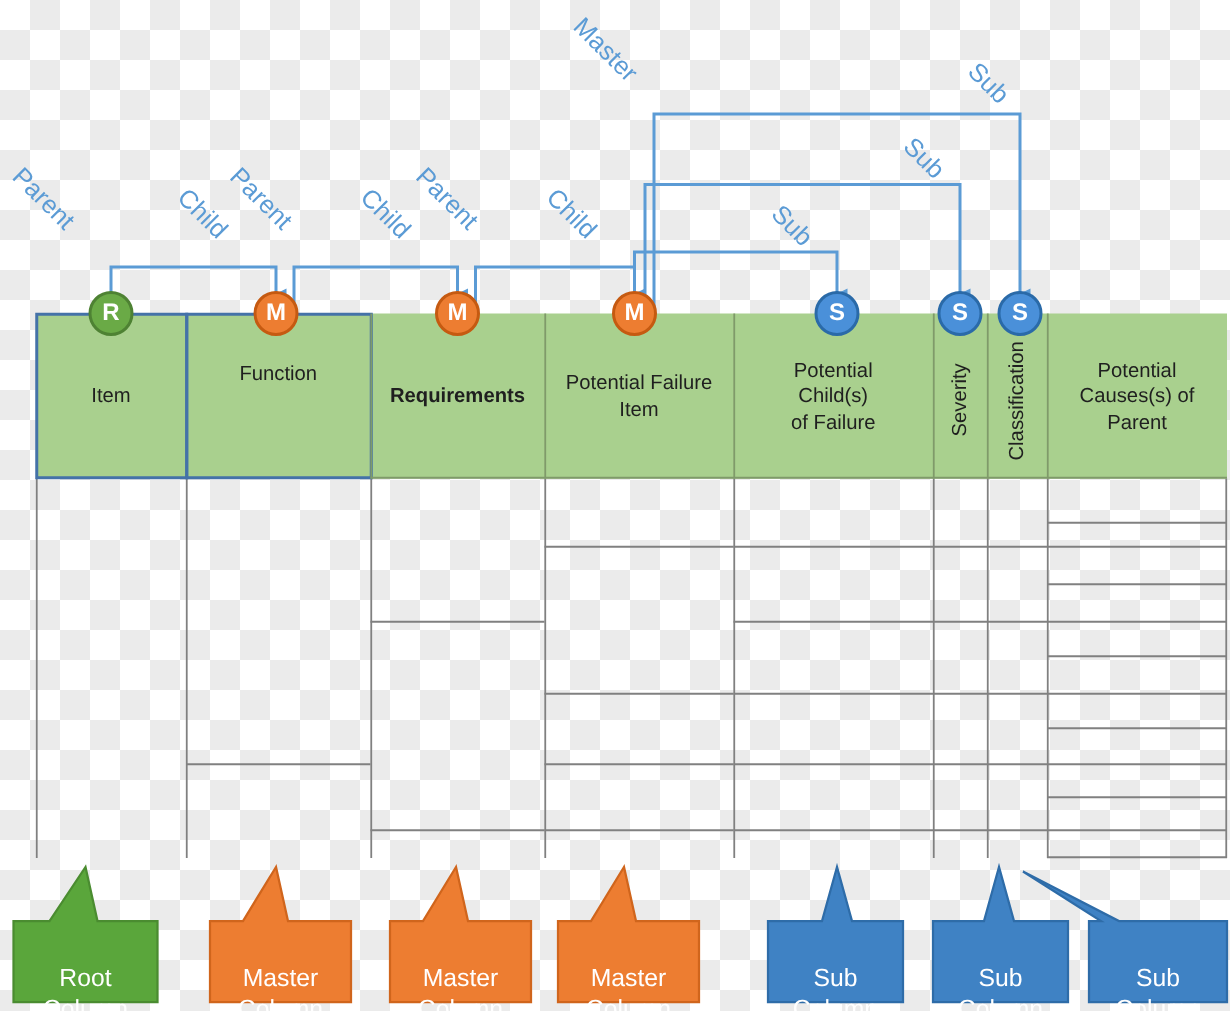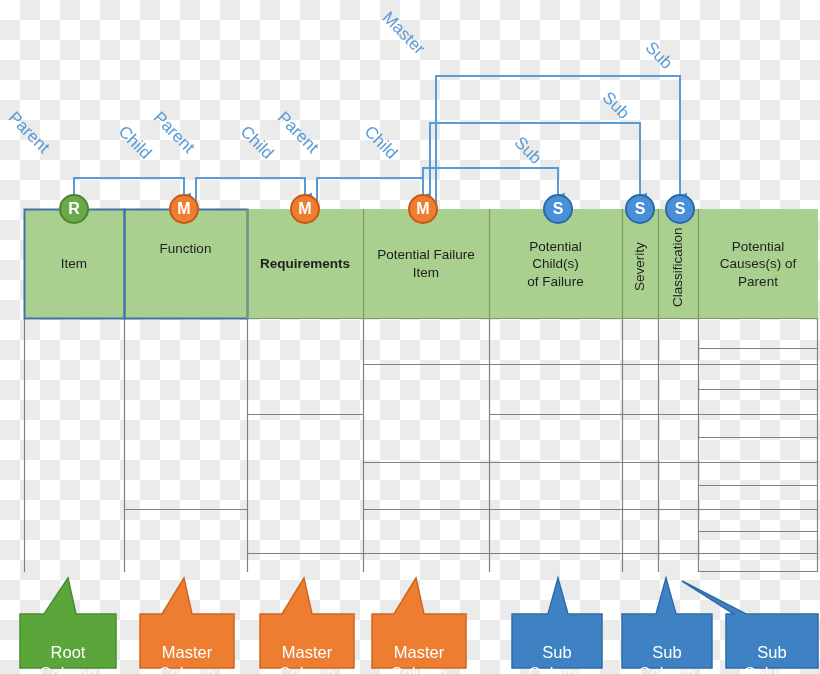--- a/index.html
+++ b/index.html
@@ -198,21 +198,21 @@
   <div class="tbl-cell-text vert" style="left:622px;top:215px;width:36px;height:104px;">Severity</div>
 
   <div class="tbl-cell-text vert" style="left:658px;top:215px;width:40px;height:104px;">Classification</div>
 
   <div class="tbl-cell-text" style="left:698px;top:209px;width:120px;height:110px;flex-direction:column;">
     <span>Potential</span>
     <span>Causes(s) of</span>
     <span>Parent</span>
   </div>
 
-  <div class="callout" style="left:18px;top:565px;width:100px;height:105px;">
+  <div class="callout" style="left:7px;top:565px;width:100px;height:105px;">
     <svg width="100" height="105" viewBox="0 0 100 105">
       <path d="M50,13 L26,49 L2,49 L2,103 L98,103 L98,49 L58,49 Z" fill="#5aa63b" stroke="#4a8c30" stroke-width="1.5"></path>
     </svg>
     <div class="ctext" style="padding-top:45px;">
       <span>Root</span>
       <span>Column</span>
     </div>
   </div>
 
   <div class="callout" style="left:138px;top:565px;width:98px;height:105px;">

